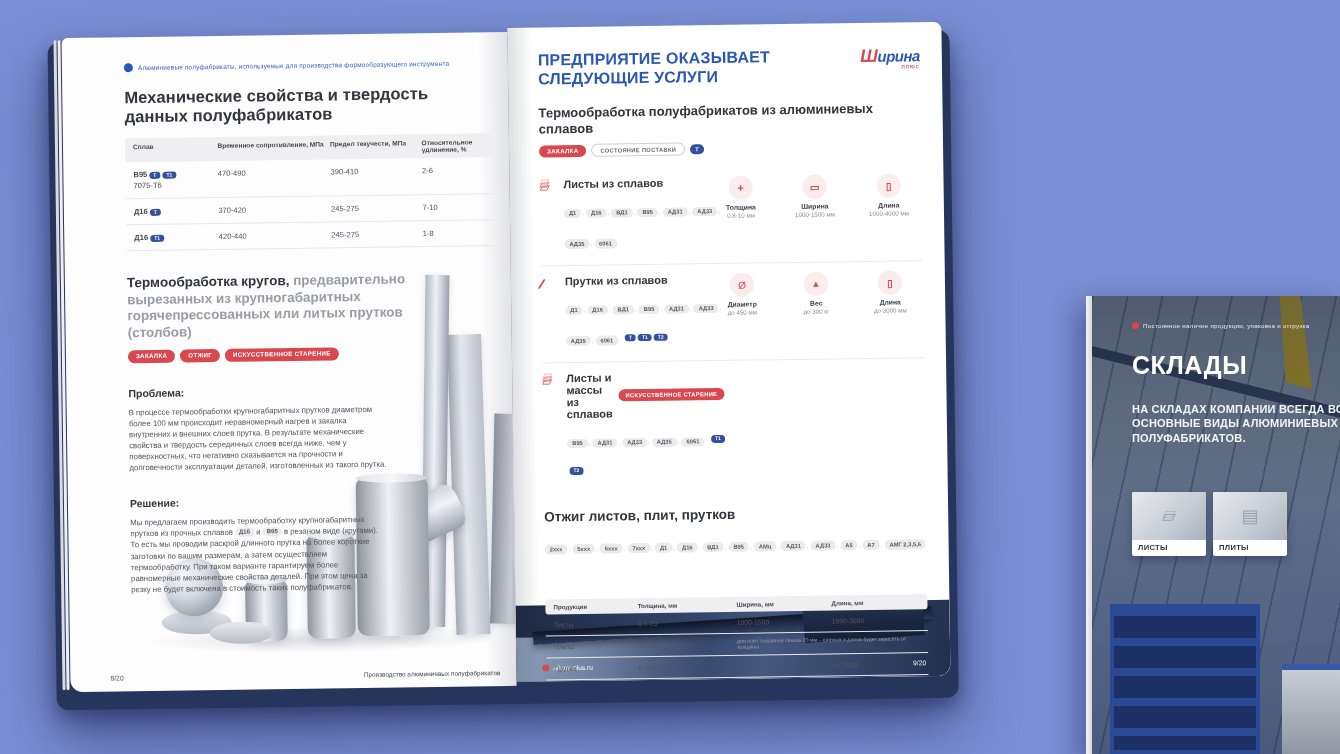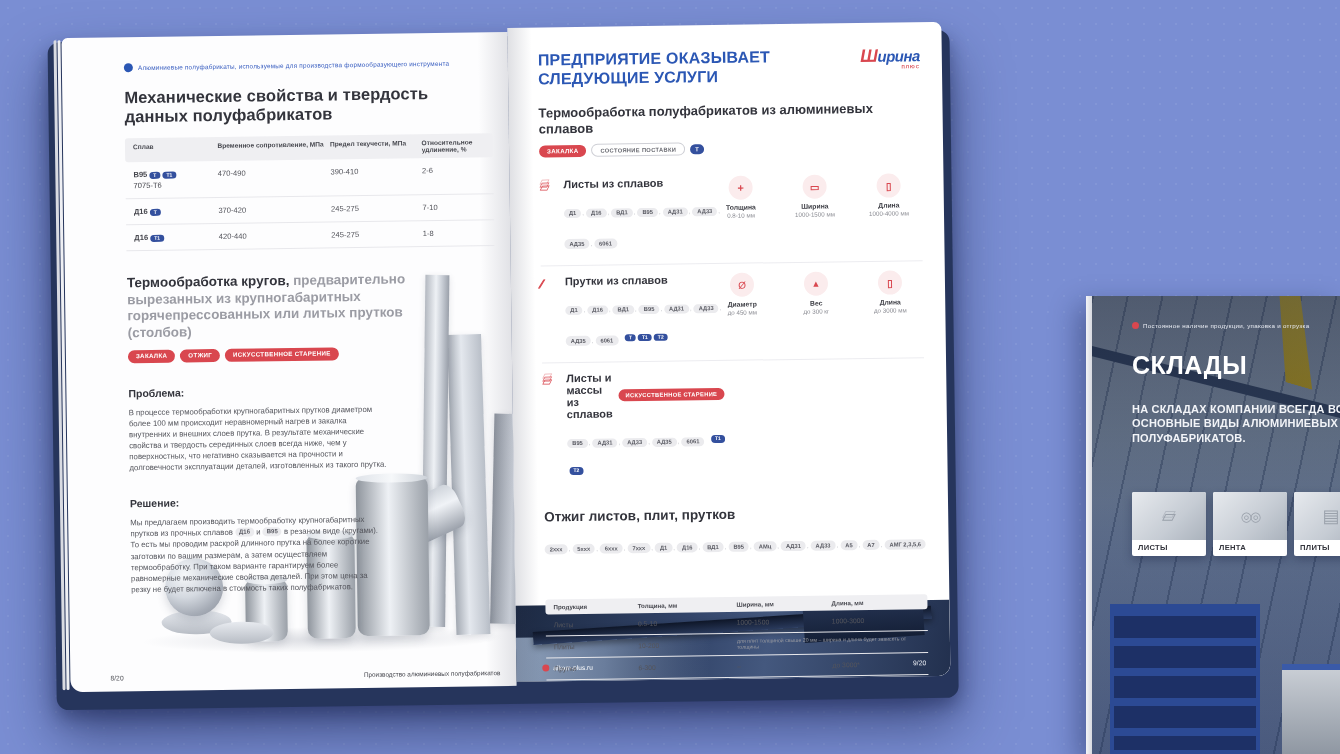--- a/index.html
+++ b/index.html
@@ -420,24 +420,20 @@
     </div>
     <div class="np-title">СКЛАДЫ</div>
     <div class="np-sub">НА СКЛАДАХ КОМПАНИИ ВСЕГДА ВСЕ ОСНОВНЫЕ ВИДЫ АЛЮМИНИЕВЫХ ПОЛУФАБРИКАТОВ.</div>
     <div class="np-cards">
 
         <div class="np-card">
           <div class="np-card-img" data-icon="sheets-icon"></div>
           <div class="np-card-label">ЛИСТЫ</div>
         </div>
 
-        <div class="np-card">
-          <div class="np-card-img" data-icon="coils-icon"></div>
-          <div class="np-card-label">ЛЕНТА</div>
-        </div>
 
         <div class="np-card">
           <div class="np-card-img" data-icon="plates-icon"></div>
           <div class="np-card-label">ПЛИТЫ</div>
         </div>
       </div>
     <div class="np-lower">
       <div class="np-rack"></div>
       <div class="np-rack2"></div>
 

